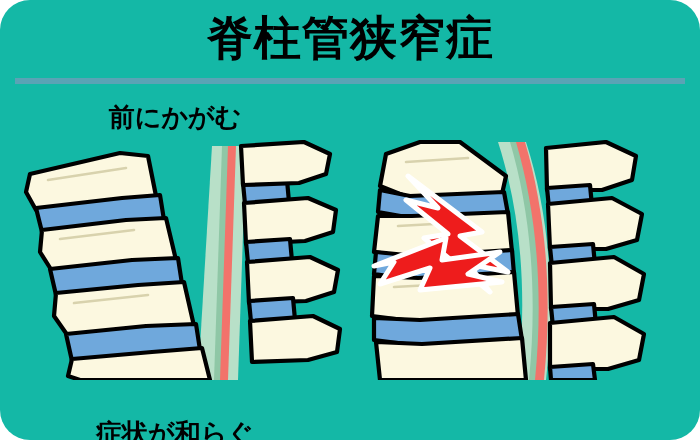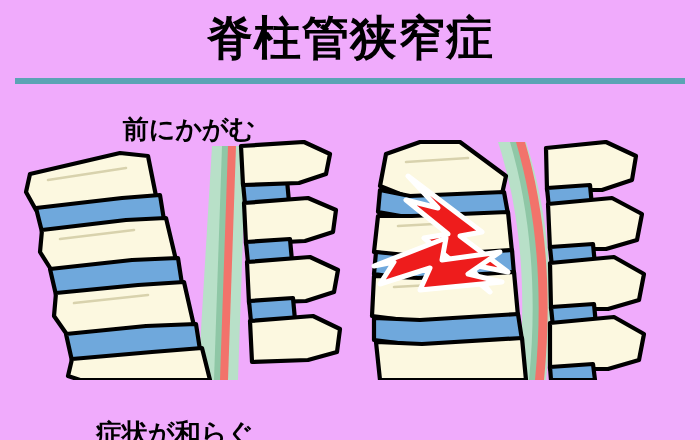--- a/index.html
+++ b/index.html
@@ -12,21 +12,22 @@
     width: 700px;
     height: 440px;
     position: relative;
     overflow: hidden;
     font-family: "DejaVu Sans", "Liberation Sans", sans-serif;
     color: #000000;
   }
   .page {
     position: absolute;
     inset: 0;
-    background: #f0abfc;
+    background: #14b8a6;
+    border-radius: 30px;
   }
   .page-title {
     position: absolute;
     top: 2px;
     left: 0;
     width: 700px;
     text-align: center;
     font-size: 47px;
     line-height: 72px;
     font-weight: 700;
@@ -58,21 +59,21 @@
   .caption {
     position: absolute;
     left: 0;
     width: 350px;
     text-align: center;
     font-size: 26px;
     font-weight: 700;
     color: #000000;
     white-space: nowrap;
   }
-  .caption-top { top: 20px; padding-left: 14px; }
+  .caption-top { top: 8px; }
   .caption-bottom { top: 280px; margin-top: 44px; }
   .figure {
     position: absolute;
     top: 48px;
     left: 0;
     width: 350px;
     height: 240px;
   }
   .figure svg {
     display: block;

